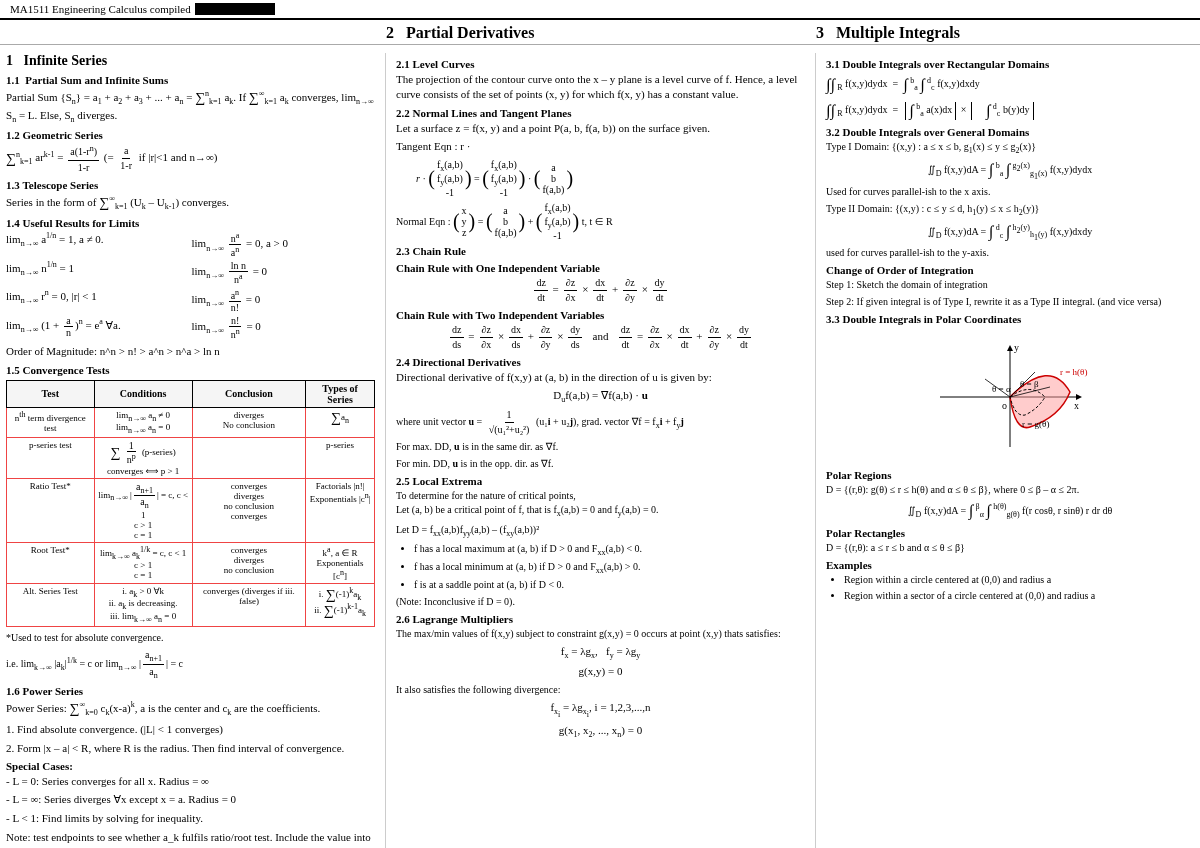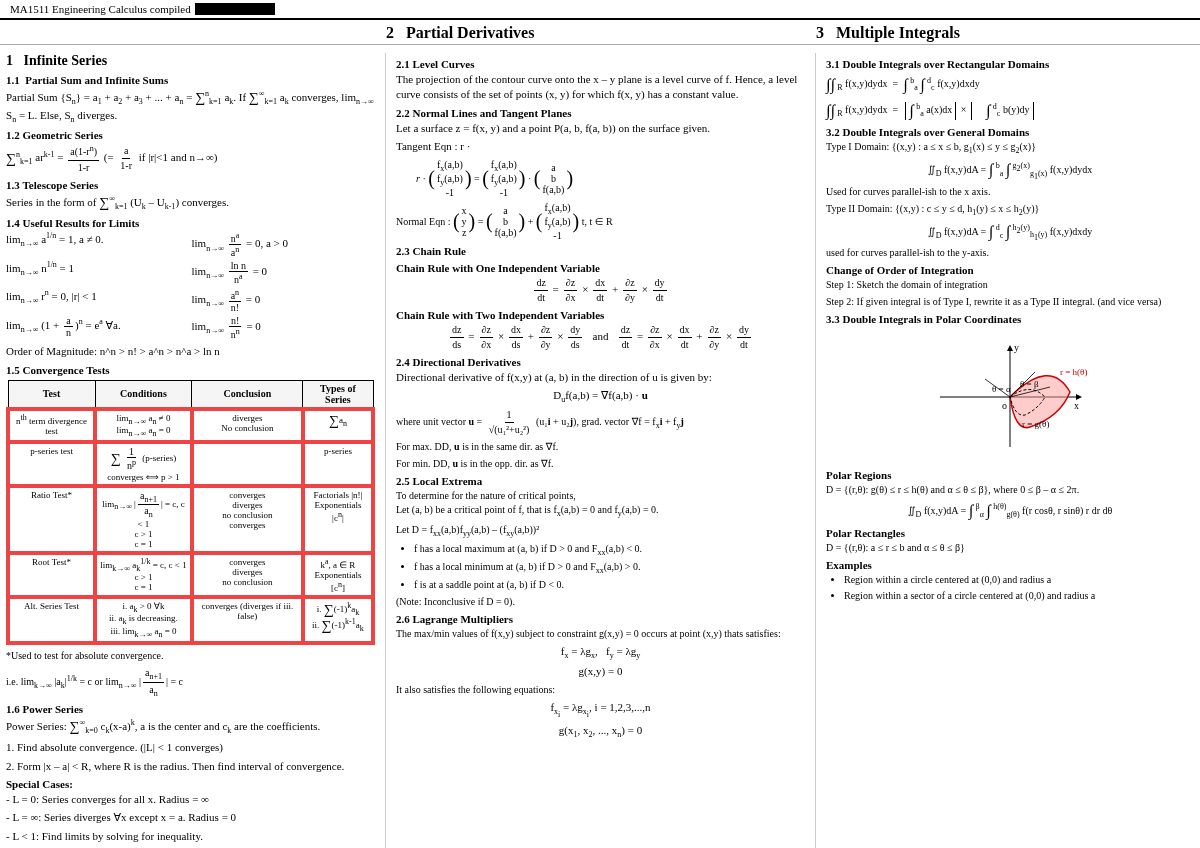--- a/index.html
+++ b/index.html
@@ -70,21 +70,21 @@
       margin-bottom: 4px;
     }
     table.conv-table th {
       border: 1px solid #000;
       padding: 2px 3px;
       font-weight: bold;
       text-align: center;
       background: #f5f5f5;
     }
     table.conv-table td {
-      border: 4px solid #ef4444;
+      border: 1px solid #ef4444;
       padding: 2px 3px;
       vertical-align: top;
       text-align: center;
     }
     .fraction {
       display: inline-flex;
       flex-direction: column;
       align-items: center;
       vertical-align: middle;
       margin: 0 2px;
@@ -519,21 +519,21 @@
       </div>
       <p style="font-size:10px;">
         The max/min values of f(x,y) subject to constraint g(x,y) = 0 occurs at point (x,y) thats satisfies:
       </p>
       <p class="text-center mt2" style="font-size:11px;">
         f<sub>x</sub> = λg<sub>x</sub>, &nbsp; f<sub>y</sub> = λg<sub>y</sub>
       </p>
       <p class="text-center" style="font-size:11px;">
         g(x,y) = 0
       </p>
-      <p class="mt2" style="font-size:10px;">It also satisfies the following equations:</p>
+      <p class="mt2" style="font-size:10px;">It also satisfies the following divergence:</p>
       <p class="text-center mt2" style="font-size:11px;">
         f<sub>x<sub>i</sub></sub> = λg<sub>x<sub>i</sub></sub>, i = 1,2,3,...,n
       </p>
       <p class="text-center" style="font-size:11px;">
         g(x<sub>1</sub>, x<sub>2</sub>, ..., x<sub>n</sub>) = 0
       </p>
     </div>
 
     <div class="col3">
 

